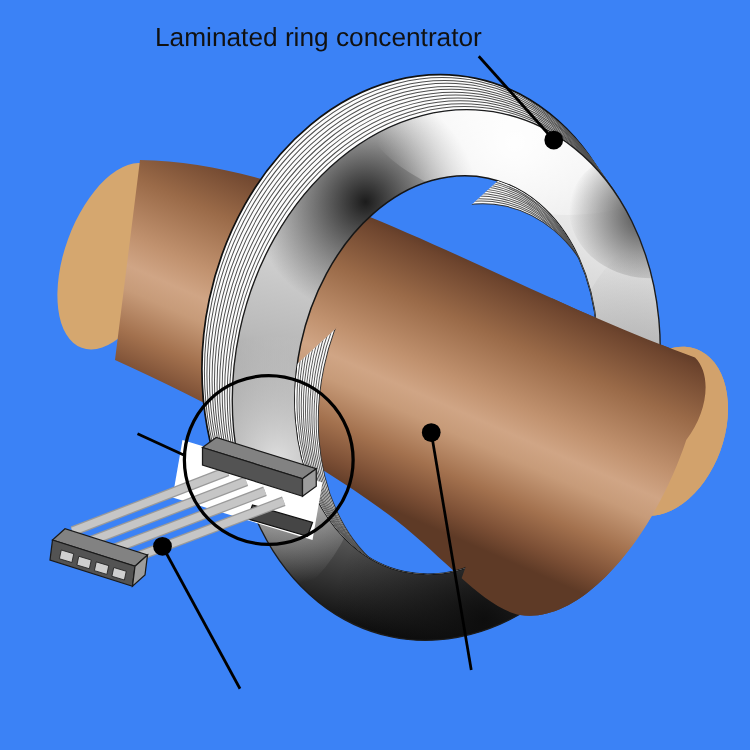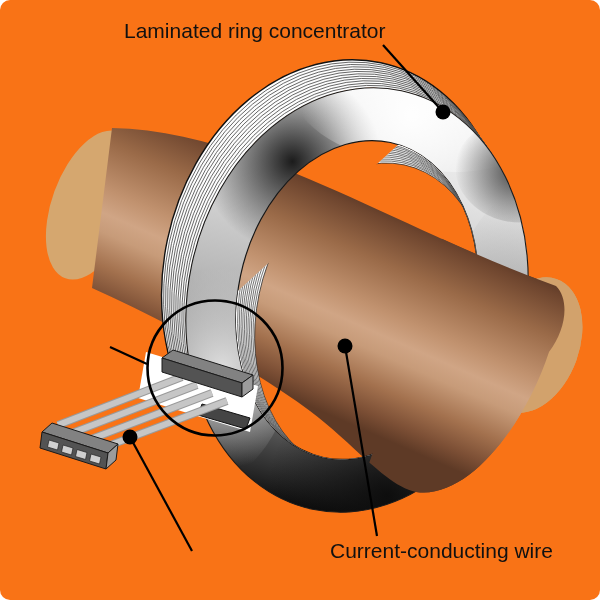--- a/index.html
+++ b/index.html
@@ -1,17 +1,17 @@
 <!DOCTYPE html>
 <html><head>
 <meta charset="utf-8">
 <style>
   html,body{margin:0;padding:0;background:#fff;}
-  #stage{position:relative;width:600px;height:600px;background:#f97316;overflow:hidden;
-         font-family:"Liberation Sans", sans-serif;border-radius:10px;}
+  #stage{position:relative;width:600px;height:600px;background:#3b82f6;overflow:hidden;
+         font-family:"Liberation Sans", sans-serif;}
   #stage svg{position:absolute;left:0;top:0;}
   .lbl{position:absolute;color:#111;font-size:21px;line-height:1.05;white-space:nowrap;}
 </style>
 </head>
 <body>
 
 <div id="stage">
 <svg width="600" height="600" viewBox="0 0 600 600">
   <defs>
     <linearGradient id="wireGrad" gradientUnits="userSpaceOnUse" x1="340" y1="175" x2="250" y2="380">
@@ -197,14 +197,13 @@
     <path d="M 345 346 L 377 536"></path>
   </g>
   <g fill="#000">
     <circle cx="443" cy="112" r="7.5"></circle>
     <circle cx="130" cy="437" r="7.5"></circle>
     <circle cx="345" cy="346" r="7.5"></circle>
   </g>
 </svg>
 
   <div class="lbl" style="left:124px;top:20px;">Laminated ring concentrator</div>
-  <div class="lbl" style="left:330px;top:540px;">Current-conducting wire</div>
 </div>
 
 </body></html>

